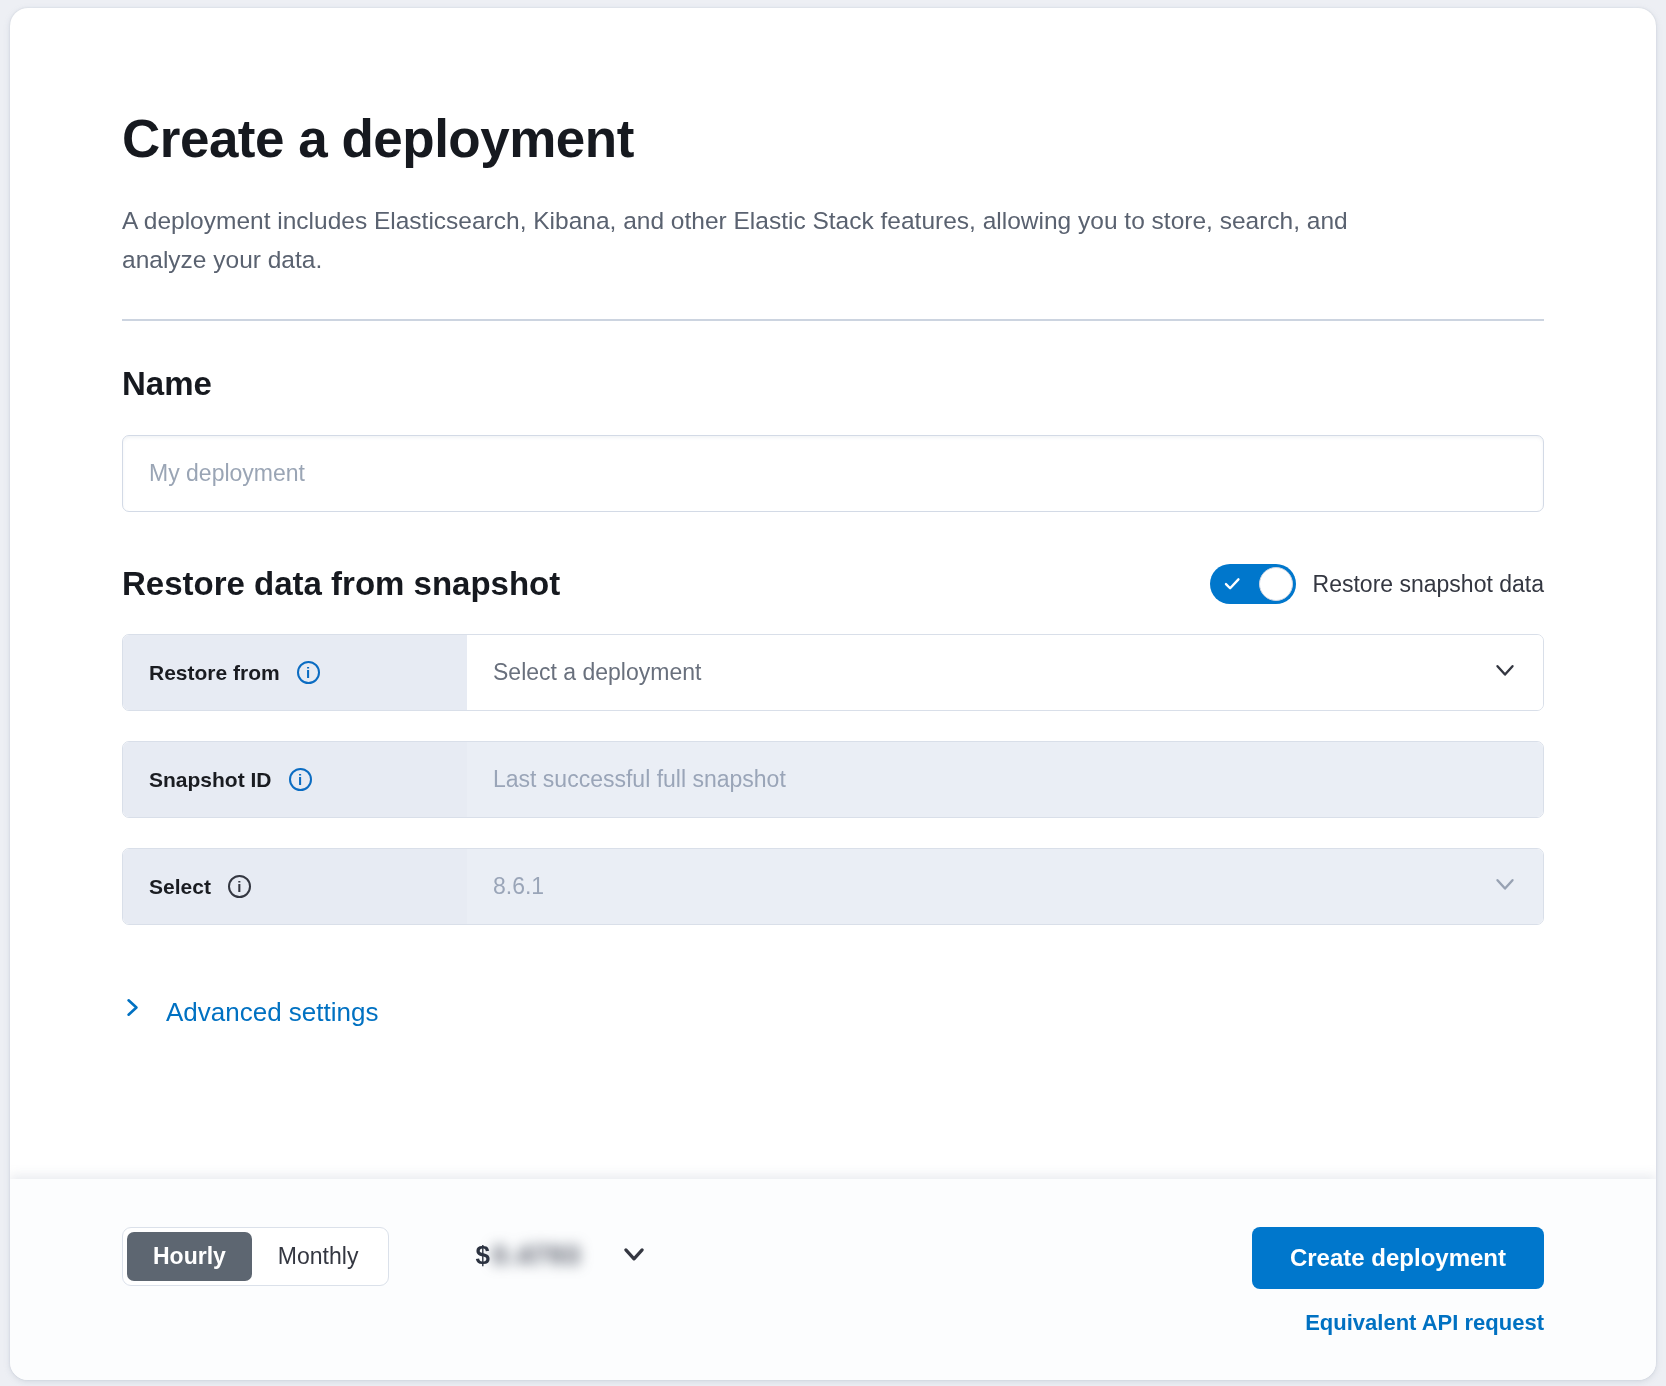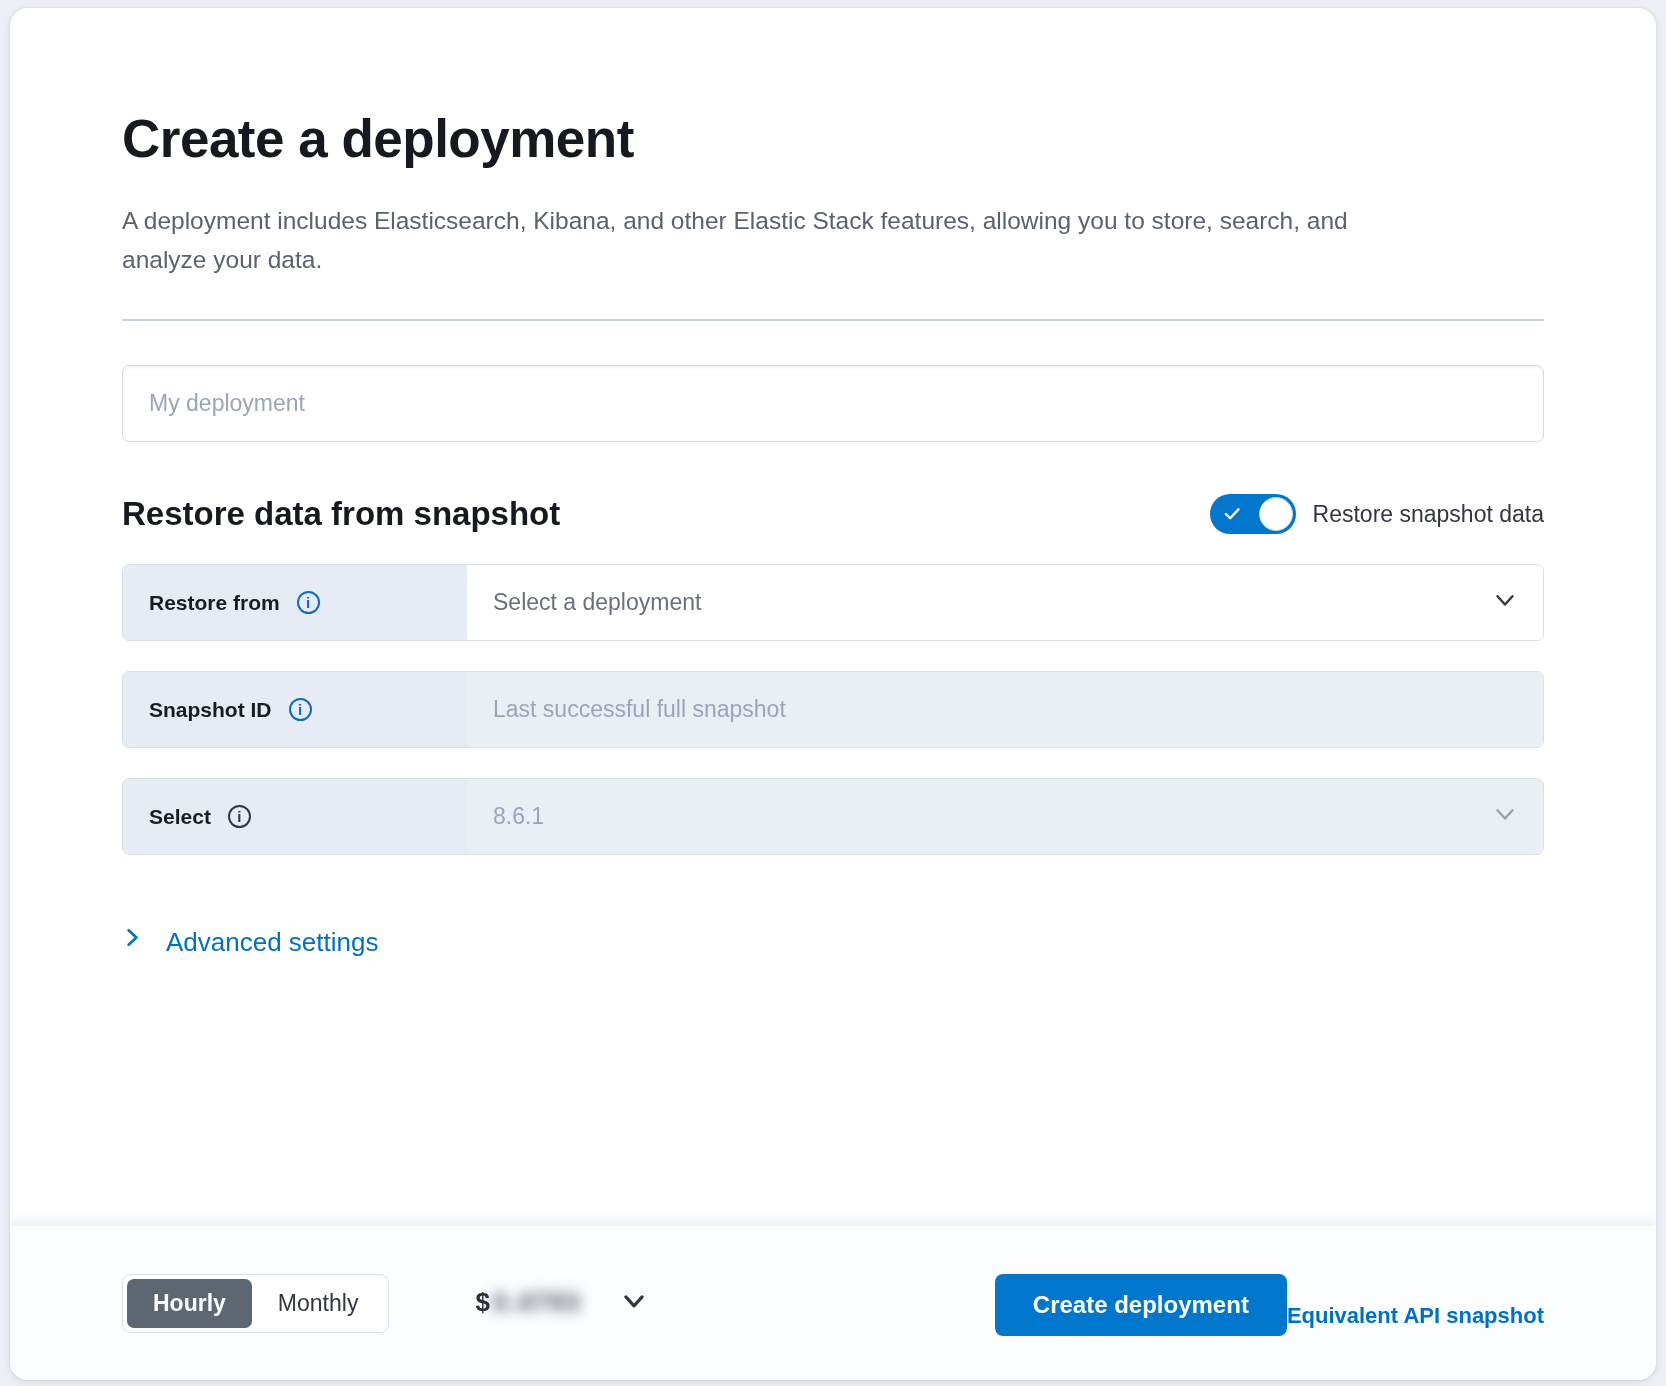--- a/index.html
+++ b/index.html
@@ -126,21 +126,21 @@
     margin-left: 86px; margin-top: 13px; cursor: pointer;
   }
   .price-currency { font-size: 26px; font-weight: 800; color: #2b3240; }
   .price-amount {
     font-size: 25px; font-weight: 700; color: #39404f;
     filter: blur(7px); letter-spacing: 2px; margin-left: 3px;
     min-width: 112px;
   }
   .price .chevron { margin-left: 16px; }
 
-  .footer-right { margin-left: auto; display: flex; flex-direction: row; align-items: center; }
+  .footer-right { margin-left: auto; display: flex; flex-direction: column; align-items: flex-end; }
   .primary-btn {
     background: #0077cc; color: #fff;
     border: none; border-radius: 8px;
     font-family: inherit; font-size: 24px; font-weight: 700;
     height: 62px; padding: 0 38px; cursor: pointer;
   }
   .api-link {
     margin-top: 21px; color: #0071c2;
     font-size: 22px; font-weight: 600; text-decoration: none; cursor: pointer;
   }
@@ -148,20 +148,21 @@
 </head>
 <body>
 
 <div class="card">
   <div class="card-body">
 
     <h1 class="page-title">Create a deployment</h1>
     <p class="subtitle">A deployment includes Elasticsearch, Kibana, and other Elastic Stack features, allowing you to store, search, and analyze your data.</p>
     <hr class="divider">
 
+    <h2 class="section-heading name-heading">Name</h2>
     <input class="text-input" type="text" placeholder="My deployment" style="">
 
     <div class="section-head-row">
       <h2 class="section-heading">Restore data from snapshot</h2>
       <div class="switch-wrap">
         <div class="switch" role="switch" aria-checked="true">
           <span class="switch-check">
             <svg width="19" height="19" viewBox="0 0 16 16">
                 <path d="M2.5 8.5l3.5 3.5 7-7.5" fill="none" stroke="currentColor" stroke-width="2" stroke-linecap="round" stroke-linejoin="round"></path>
               </svg>
@@ -234,16 +235,16 @@
       <span class="price-amount">0.4793</span>
       <span class="chevron chev-dark">
         <svg width="26" height="26" viewBox="0 0 16 16">
             <path d="M3 5.5l5 5.5 5-5.5" fill="none" stroke="currentColor" stroke-width="2" stroke-linecap="round" stroke-linejoin="round"></path>
           </svg>
       </span>
     </div>
 
     <div class="footer-right">
       <button class="primary-btn">Create deployment</button>
-      <a class="api-link">Equivalent API snapshot</a>
+      <a class="api-link">Equivalent API request</a>
     </div>
   </div>
 </div>
 
 </body></html>

